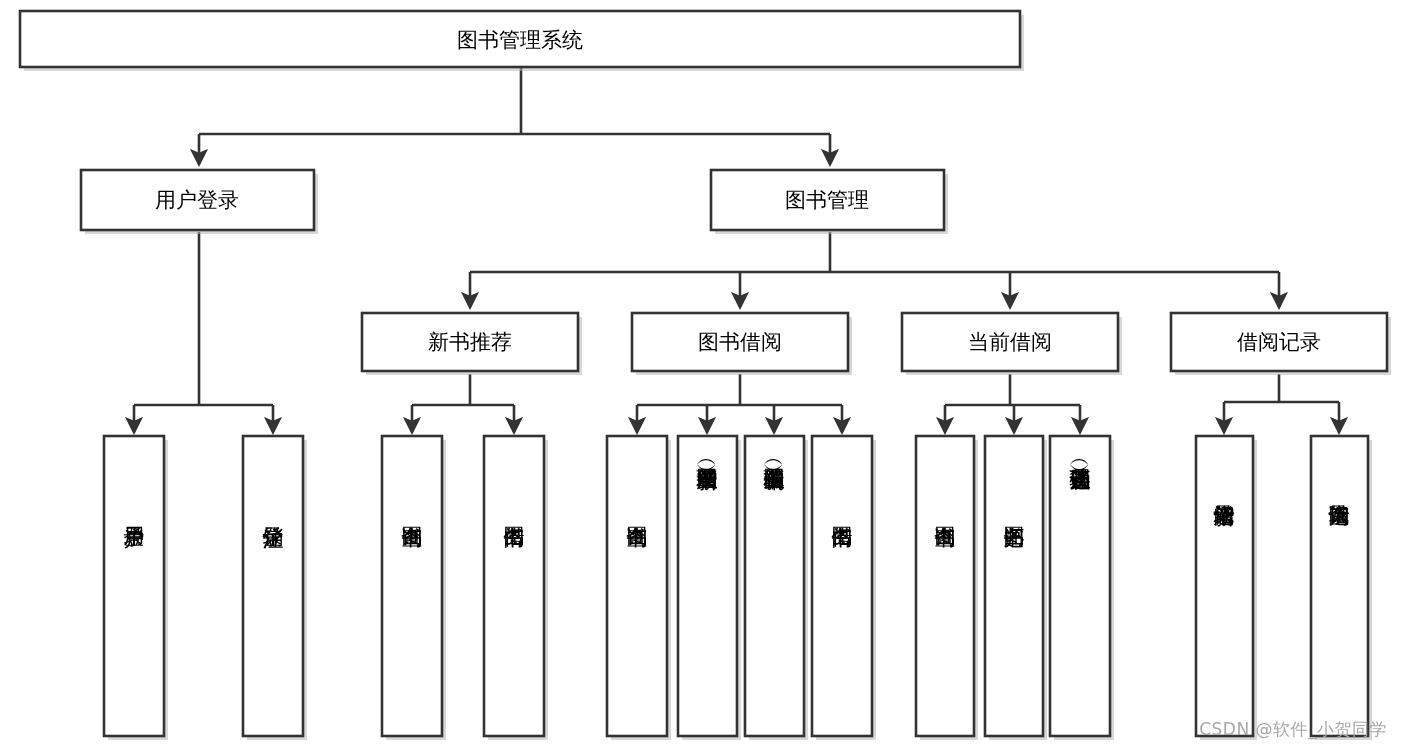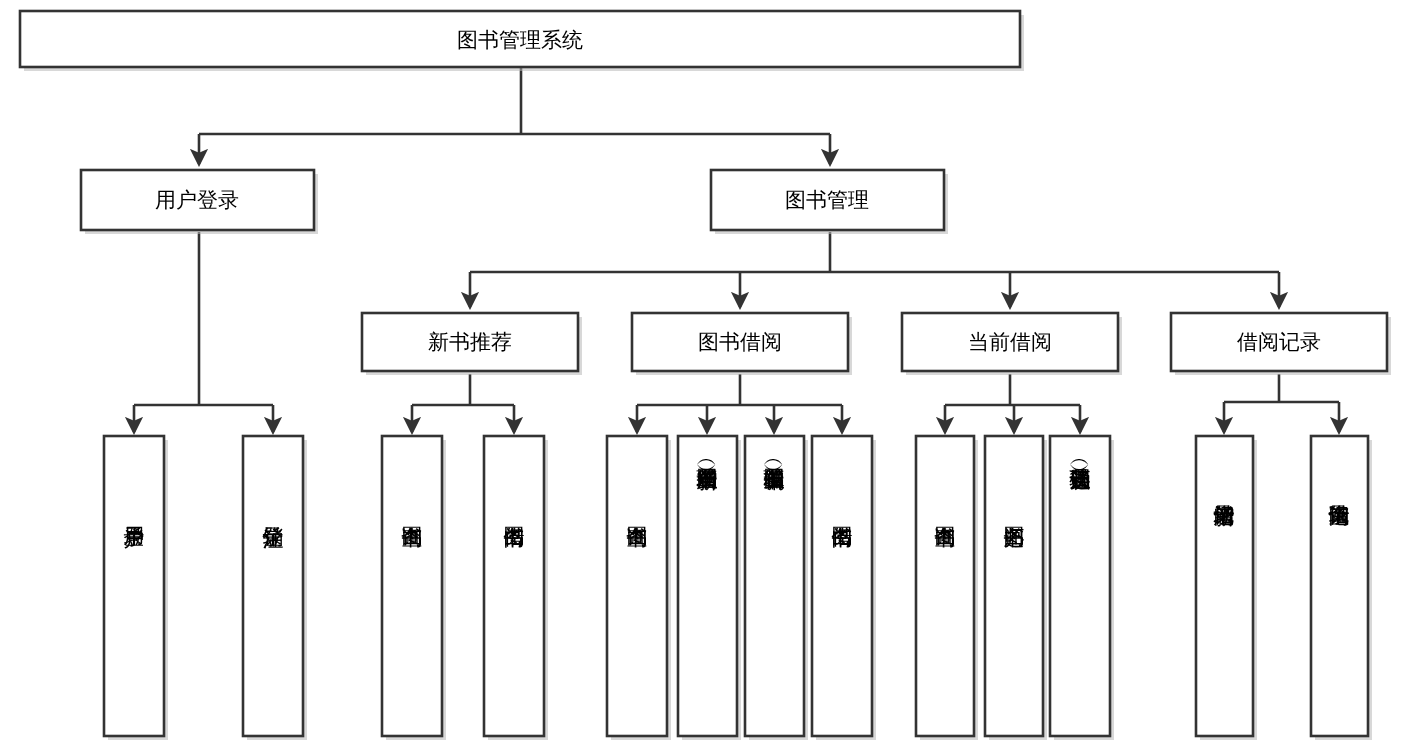--- a/index.html
+++ b/index.html
@@ -249,14 +249,15 @@
       <text class="node-label-vert" x="1224" y="488" writing-mode="tb">新增借阅记录</text>
     </g>
 
     <g>
       <rect class="node-shadow" x="1315" y="440" width="57" height="300"></rect>
       <rect class="node-rect" x="1311" y="436" width="57" height="300"></rect>
       <text class="node-label-vert" x="1339" y="488" writing-mode="tb">查询借阅记录</text>
     </g>
   </svg>
 
+  <div class="watermark">CSDN @软件_小贺同学</div>
 
 </div>
 
 </body></html>

